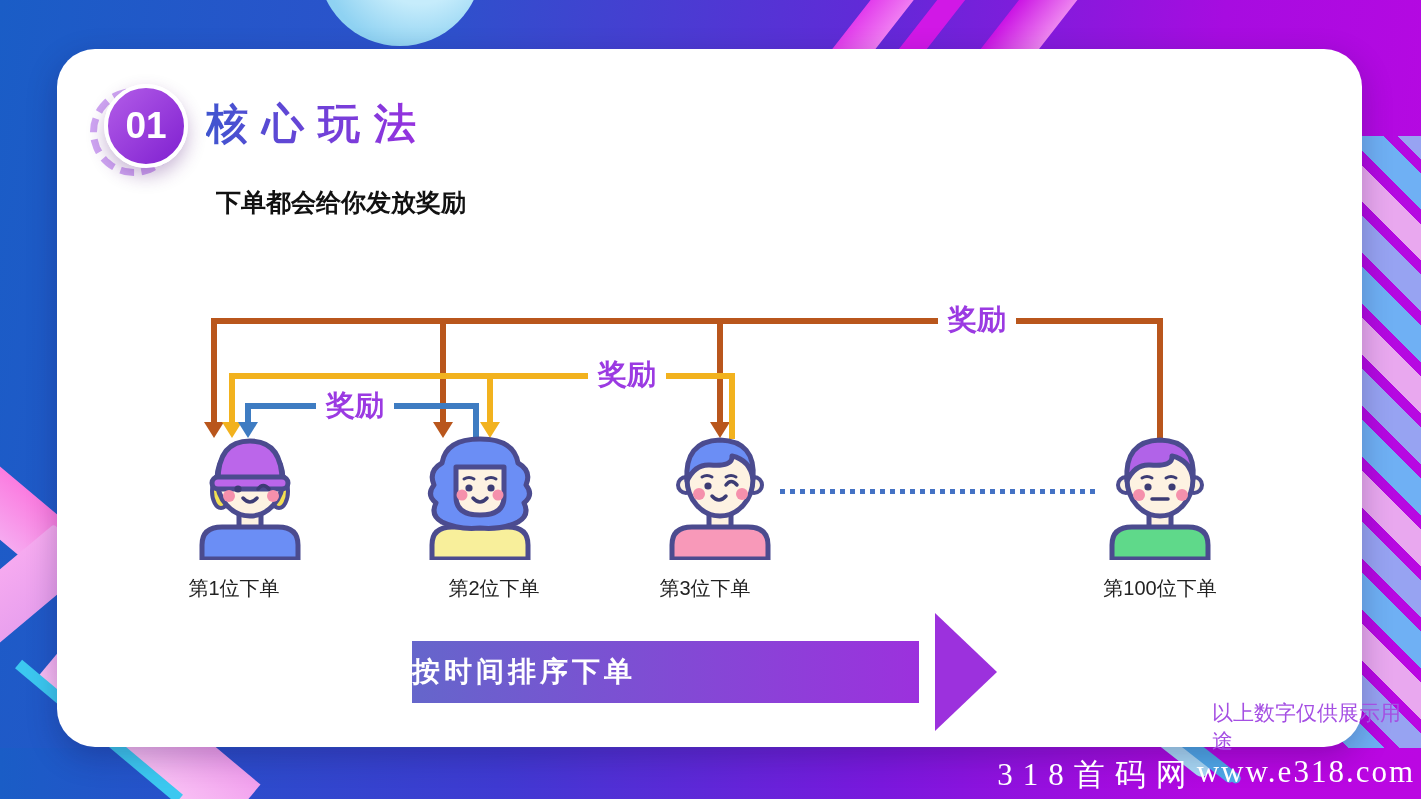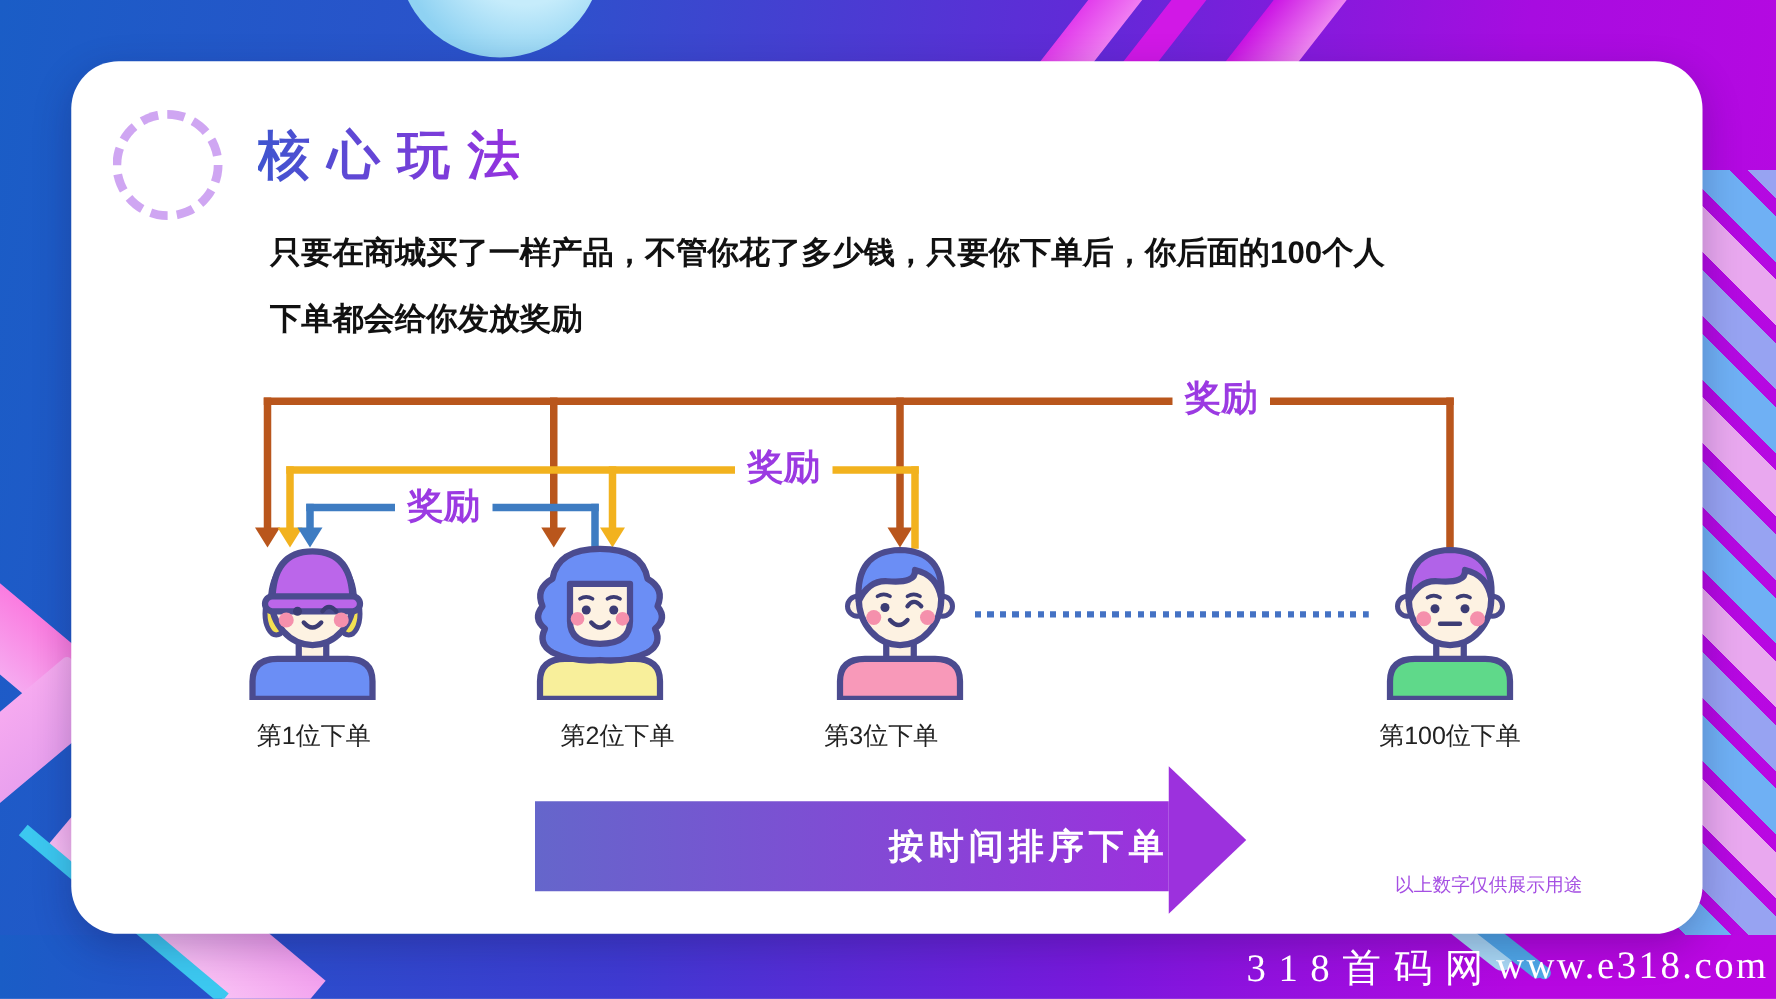--- a/index.html
+++ b/index.html
@@ -63,29 +63,29 @@
   .reward-label { position:absolute; background:#fff; padding:0 10px; font-size:29px; font-weight:700;
                   color:var(--reward-text); line-height:34px;font-family:Liberation Serif, serif; }
   .dotted { position:absolute; left:780px; top:489px; width:315px; height:5px;
             background:repeating-linear-gradient(90deg,var(--dotted-line) 0 5px,transparent 5px 10px); }
 
   
   .avatar { position:absolute; top:426px; width:116px; height:134px; }
   .p-label { position:absolute; top:575px; width:180px; text-align:center; font-size:20px; color:#222; }
 
   
-  .tl-body { position:absolute; left:428px; top:641px; width:507px; height:72px;
+  .tl-body { position:absolute; left:412px; top:641px; width:507px; height:62px;
              background:linear-gradient(90deg,var(--timeline-start),var(--timeline-end));
-             display:flex; align-items:center; justify-content:flex-end; }
+             display:flex; align-items:center; justify-content:flex-start; }
   .tl-text { color:#fff; font-size:28px; font-weight:700; letter-spacing:4px; }
   .tl-head { position:absolute; left:935px; top:613px; width:0; height:0;
              border-top:59px solid transparent; border-bottom:59px solid transparent;
              border-left:62px solid var(--timeline-end); }
 
-  .note { position:absolute; left:1116px; top:699px; font-size:15px; color:var(--note-text); }
+  .note { position:absolute; left:1212px; top:699px; font-size:21px; color:var(--note-text); }
 
   
   .watermark { position:absolute; right:6px; bottom:3px; display:flex; color:#fff;
                font-family:"Liberation Serif","DejaVu Serif",serif; font-size:31px; }
   .wm-site { letter-spacing:10px; }
   .wm-url  { letter-spacing:2px; }
 </style>
 </head>
 <body>
 
@@ -101,24 +101,24 @@
   <div class="bottom-band"></div>
   <div class="bl-pink"></div>
   <div class="bl-cyan"></div>
   <div class="swoosh sw1"></div>
   <div class="swoosh sw2"></div>
   <div class="swoosh sw3"></div>
 
   <div class="card"></div>
 
   <div class="badge-dash"></div>
+  <div class="badge">01</div>
   <div class="title">核心玩法</div>
 
   <div class="para">
-    <div>只要在商城买了一样产品，不管你花了多少钱，只要你下单后，你后面的100个人</div>
     <div>下单都会给你发放奖励</div>
   </div>
 
   <div class="hl c-orange" style="left:211px;top:318px;width:952px"></div>
   <div class="vl c-orange" style="left:211px;top:318px;height:106px"></div>
   <div class="vl c-orange" style="left:440px;top:318px;height:106px"></div>
   <div class="vl c-orange" style="left:717px;top:318px;height:106px"></div>
   <div class="vl c-orange" style="left:1157px;top:318px;height:122px"></div>
   <div class="ah c-orange" style="left:204px;top:422px;background:none"></div>
   <div class="ah c-orange" style="left:433px;top:422px;background:none"></div>
@@ -195,21 +195,21 @@
     <path d="M25 54 Q22 14 58 13 Q94 14 91 52 Q88 33 70 29 Q71 40 48 38 Q33 37 25 54 Z" fill="var(--hair)" stroke="var(--outline)" stroke-width="5" stroke-linejoin="round"></path>
     <path d="M40 51 q5 -3 10 0" stroke="var(--feature)" stroke-width="3" fill="none" stroke-linecap="round"></path>
     <path d="M64 51 q5 -3 10 0" stroke="var(--feature)" stroke-width="3" fill="none" stroke-linecap="round"></path>
     <circle cx="46" cy="60" r="3.6" fill="var(--feature)"></circle>
       <circle cx="70" cy="60" r="3.6" fill="var(--feature)"></circle>
     <path d="M50 72 h16" stroke="var(--feature)" stroke-width="3.5" fill="none" stroke-linecap="round"></path>
     <circle cx="37" cy="68" r="6" fill="var(--cheek)"></circle>
       <circle cx="80" cy="68" r="6" fill="var(--cheek)"></circle>
   </svg>
 
-  <div class="p-label" style="left:161px">第1位下单</div>
+  <div class="p-label" style="left:144px">第1位下单</div>
   <div class="p-label" style="left:404px">第2位下单</div>
   <div class="p-label" style="left:615px">第3位下单</div>
   <div class="p-label" style="left:1070px">第100位下单</div>
 
   <div class="tl-body">
     <span class="tl-text">按时间排序下单</span>
   </div>
   <div class="tl-head"></div>
 
   <div class="note">以上数字仅供展示用途</div>

